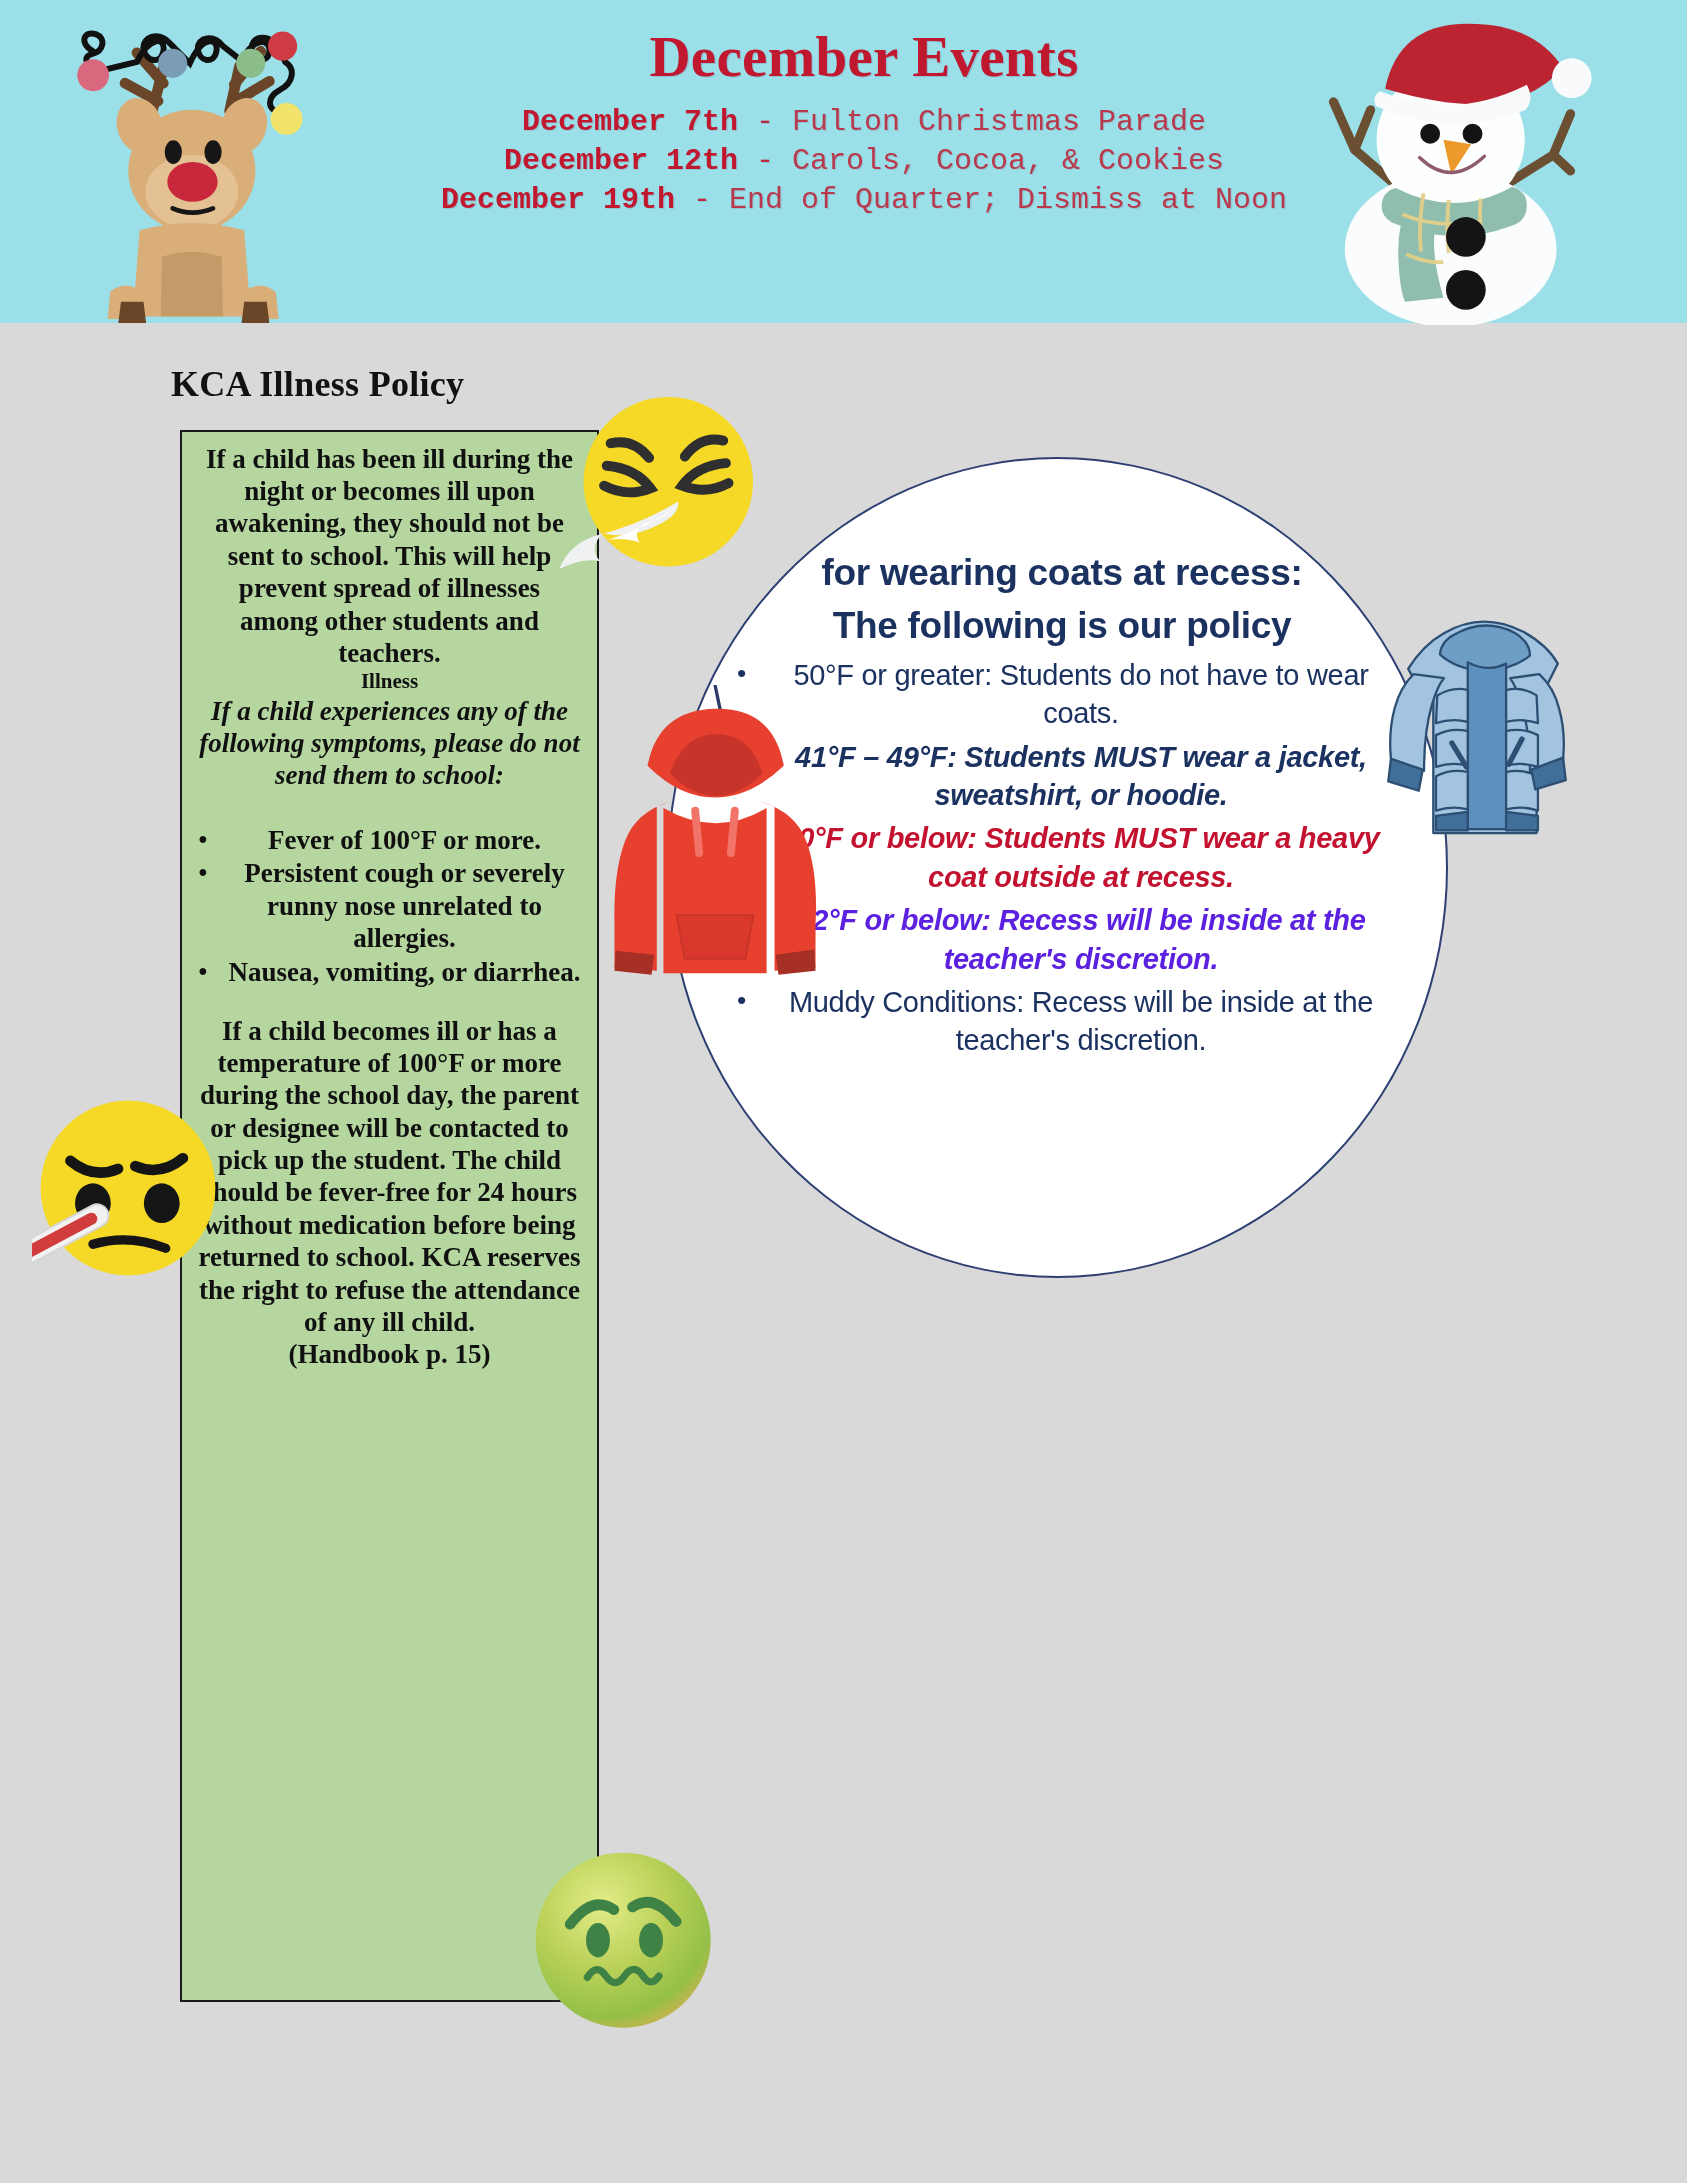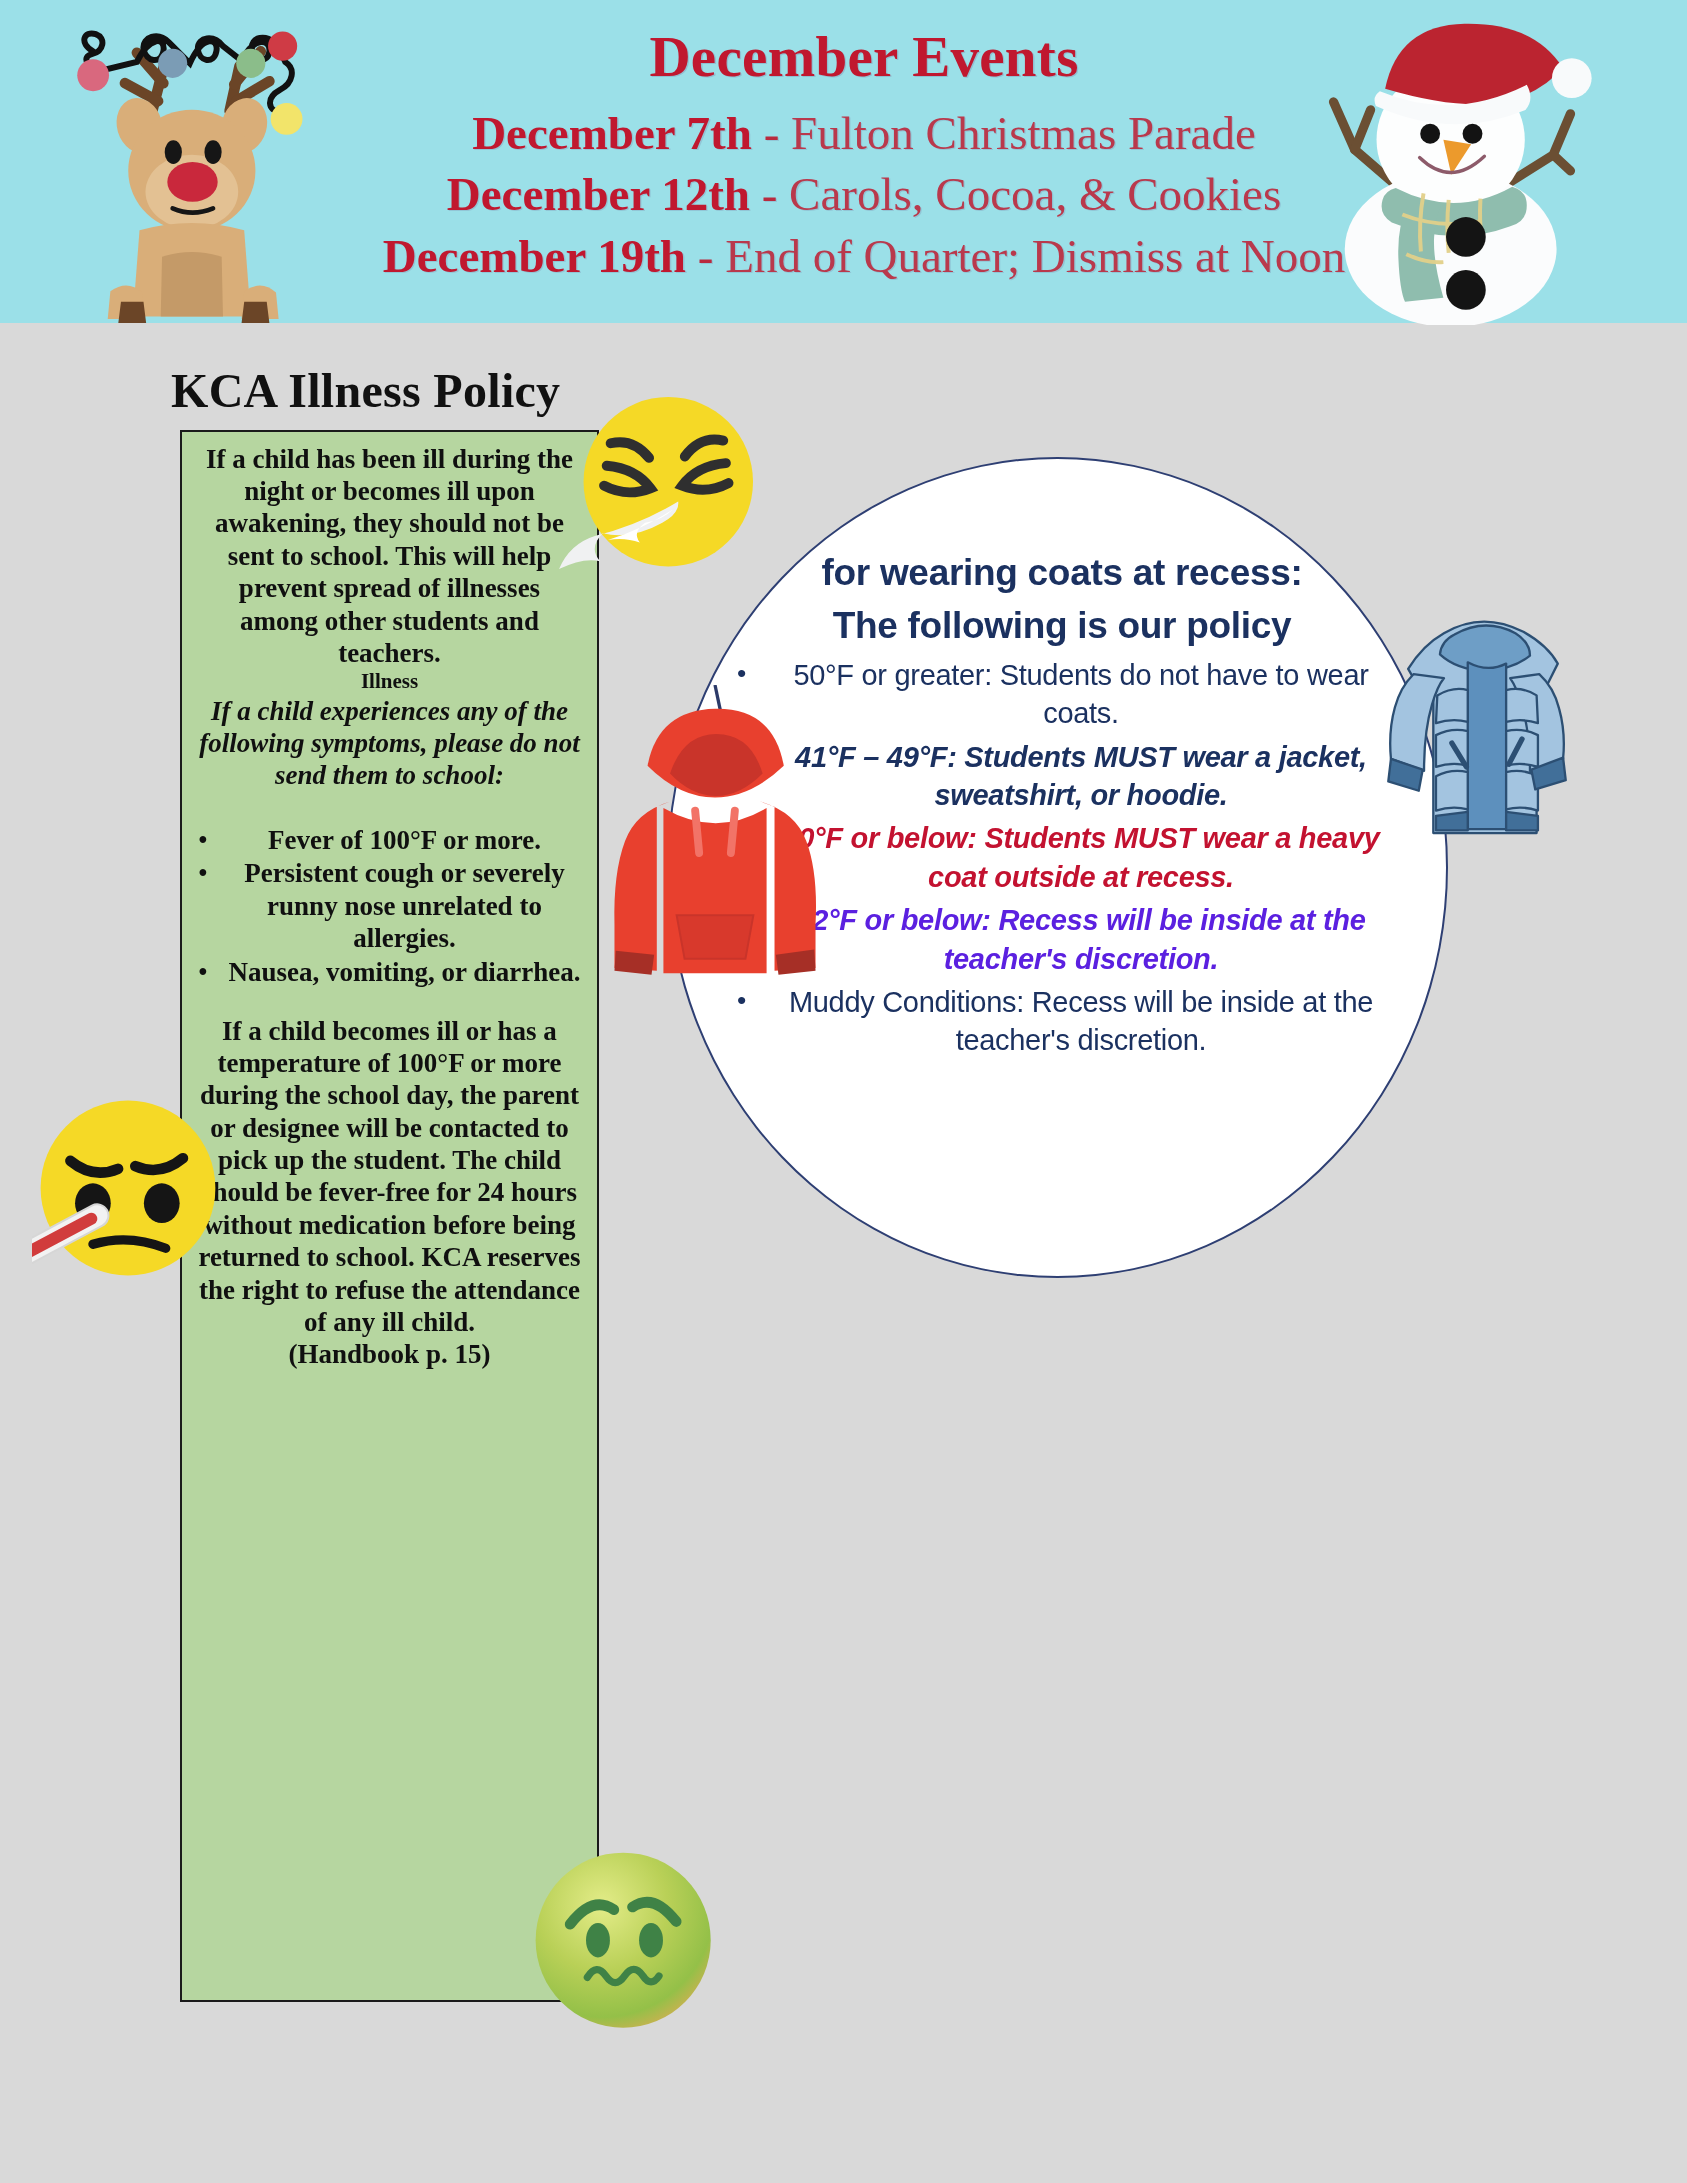--- a/index.html
+++ b/index.html
@@ -43,22 +43,22 @@
     font-family: "Liberation Serif", serif;
     font-weight: bold;
     font-size: 57px;
     color: #c0182f;
     letter-spacing: 0.3px;
     text-shadow: 1.3px 1.3px 0 rgba(120,120,160,0.30);
     line-height: 1.05;
     margin-bottom: 17px;
   }
   .event-line {
-    font-family: Liberation Serif, serif;
-    font-size: 47px;
+    font-family: Liberation Mono, monospace;
+    font-size: 30px;
     color: #b92a3e;
     line-height: 1.30;
     white-space: nowrap;
     text-shadow: 1.3px 1.3px 0 rgba(120,120,160,0.25);
   }
   .event-date {
     font-weight: bold;
     color: #c0182f;
   }
   .event-dash { color: #b92a3e; }
@@ -81,21 +81,21 @@
     height: 321px;
   }
 
   
   .policy-title {
     position: absolute;
     left: 171px;
     top: 363px;
     font-family: "Liberation Serif", serif;
     font-weight: bold;
-    font-size: 48px;
+    font-size: 36px;
     color: #111111;
     letter-spacing: 0.3px;
     white-space: nowrap;
     z-index: 6;
   }
 
   
   .green-box {
     position: absolute;
     left: 180px;

